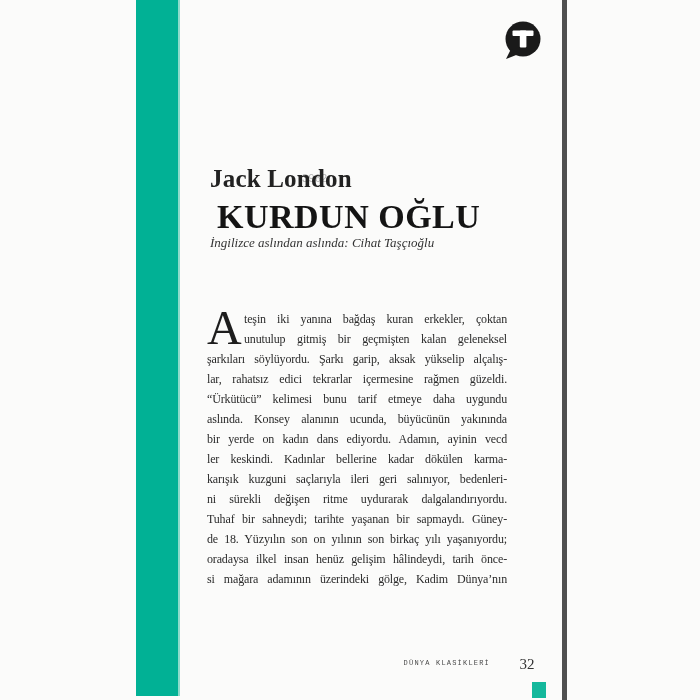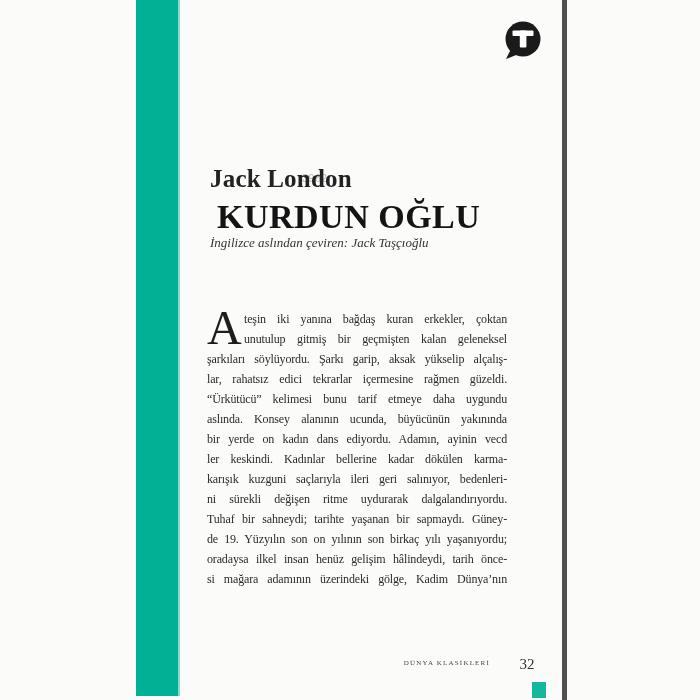--- a/index.html
+++ b/index.html
@@ -44,21 +44,21 @@
     font-size:48px;line-height:44px;font-weight:400;color:#1d1d1d;
   }
   .line{
     width:300px;height:20px;line-height:20px;overflow:hidden;
     font-size:12px;letter-spacing:-0.15px;color:#2b2b2b;
     text-align:justify;text-align-last:justify;
   }
   .line.indent{width:263px;margin-left:37px;}
   .footer-label{
     position:absolute;left:380px;top:659px;width:110px;text-align:right;
-    font-size:7px;letter-spacing:1.2px;color:#4a4a4a;
+    font-size:7px;letter-spacing:1.2px;color:#4a4a4a;font-family:Liberation Mono, monospace;
   }
   .footer-num{
     position:absolute;left:517px;top:656px;width:20px;text-align:center;
     font-size:15px;color:#333;
   }
   .corner-square{
     position:absolute;left:532px;top:682px;width:14px;height:16px;background:#14b89c;
   }
 </style>
 </head>
@@ -75,36 +75,36 @@
       <polygon points="8,29 3,39 17,33.5" fill="#1a1a1a"></polygon>
       <rect x="9.5" y="10.5" width="21" height="5.5" rx="1" fill="#ffffff"></rect>
       <rect x="16.8" y="10.5" width="6.6" height="17" rx="1" fill="#ffffff"></rect>
     </svg>
   </div>
 
   <div class="watermark">3962</div>
 
   <div class="author">Jack London</div>
   <h1 class="title">KURDUN OĞLU</h1>
-  <div class="subtitle">İngilizce aslından çeviren: Jack Taşçıoğlu</div>
+  <div class="subtitle">İngilizce aslından aslında: Cihat Taşçıoğlu</div>
 
   <div class="bodytext">
     <span class="dropcap">A</span>
     <div class="line indent">teşin iki yanına bağdaş kuran erkekler, çoktan</div>
     <div class="line indent">unutulup gitmiş bir geçmişten kalan geleneksel</div>
     <div class="line">şarkıları söylüyordu. Şarkı garip, aksak yükselip alçalış-</div>
     <div class="line">lar, rahatsız edici tekrarlar içermesine rağmen güzeldi.</div>
     <div class="line">“Ürkütücü” kelimesi bunu tarif etmeye daha uygundu</div>
     <div class="line">aslında. Konsey alanının ucunda, büyücünün yakınında</div>
     <div class="line">bir yerde on kadın dans ediyordu. Adamın, ayinin vecd</div>
     <div class="line">ler keskindi. Kadınlar bellerine kadar dökülen karma-</div>
     <div class="line">karışık kuzguni saçlarıyla ileri geri salınıyor, bedenleri-</div>
     <div class="line">ni sürekli değişen ritme uydurarak dalgalandırıyordu.</div>
     <div class="line">Tuhaf bir sahneydi; tarihte yaşanan bir sapmaydı. Güney-</div>
-    <div class="line">de 19. Yüzyılın son on yılının son birkaç yılı yaşanıyordu;</div>
+    <div class="line">de 18. Yüzyılın son on yılının son birkaç yılı yaşanıyordu;</div>
     <div class="line">oradaysa ilkel insan henüz gelişim hâlindeydi, tarih önce-</div>
     <div class="line">si mağara adamının üzerindeki gölge, Kadim Dünya’nın</div>
   </div>
 
   <div class="footer-label">DÜNYA KLASİKLERİ</div>
   <div class="footer-num">32</div>
   <div class="corner-square"></div>
 
 </div>
 

